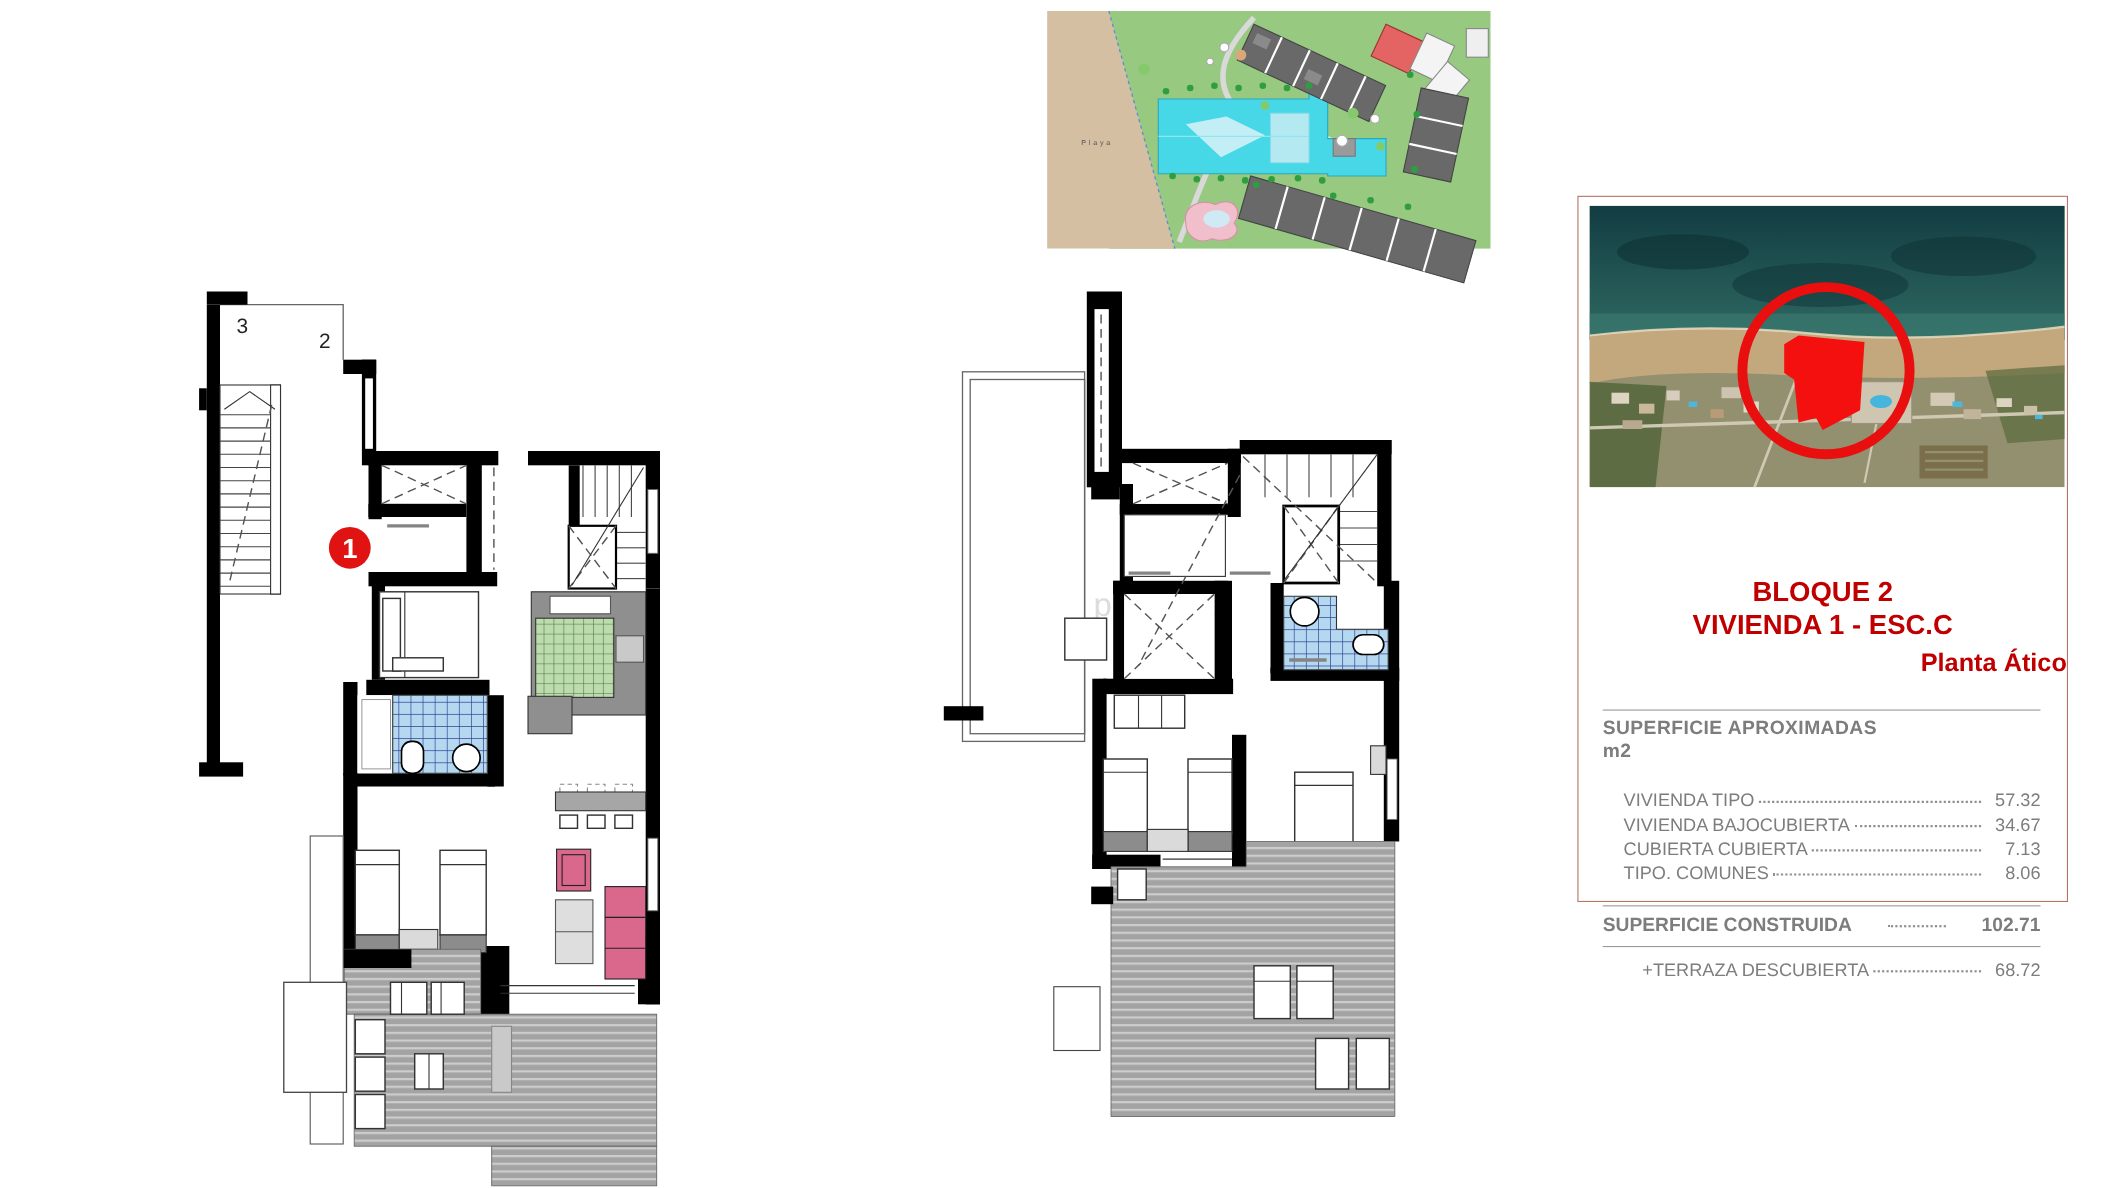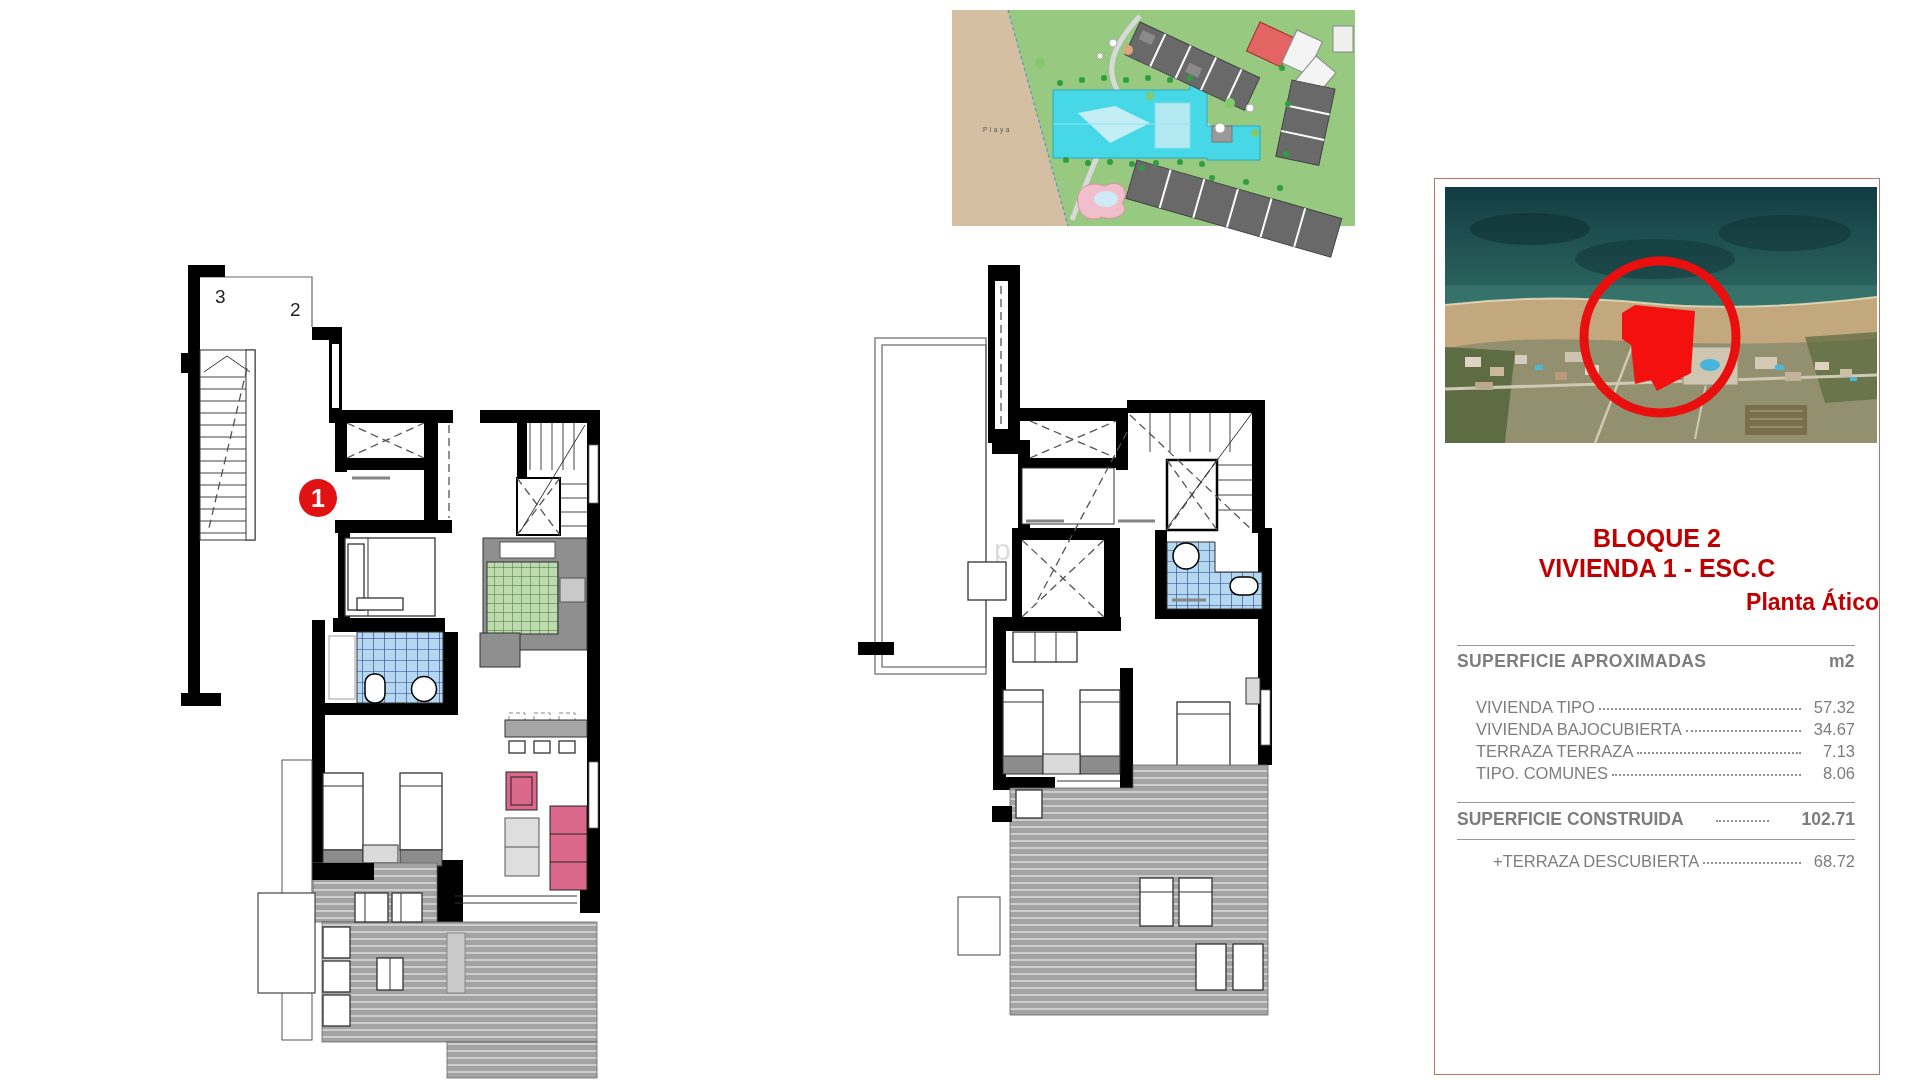--- a/index.html
+++ b/index.html
@@ -11,30 +11,30 @@
   .furn{fill:#fff;stroke:#333;stroke-width:1.3;}
   .dash{stroke:#555;stroke-width:1.3;fill:none;stroke-dasharray:8 5;}
   .tread{stroke:#444;stroke-width:1;}
   .gline{stroke:#848484;stroke-width:3;}
   .lbl{font-size:19px;fill:#222;}
   .badge-txt{font-size:25px;font-weight:bold;fill:#fff;text-anchor:middle;}
   .wm{font-size:30px;fill:#dcdcdc;letter-spacing:1px;}
   .playa{font-size:6.5px;fill:#555;letter-spacing:2.5px;}
 
   
-  .panel{position:absolute;left:1434px;top:178px;width:446px;height:897px;
+  .panel{position:absolute;left:1434px;top:178px;width:446px;height:642px;
          border:1px solid #b5756a;background:#fff;box-sizing:border-box;}
   .aerial{position:absolute;left:10px;top:8px;}
   .titles{position:absolute;top:344px;left:0;right:0;text-align:center;color:#c00000;font-weight:bold;}
   .titles .t1{font-size:25px;line-height:30px;}
   .titles .t2{font-size:25px;line-height:30px;}
   .titles .t3{font-size:23px;line-height:30px;margin-top:4px;text-align:right;}
   .ptable{position:absolute;top:466px;left:22px;right:24px;color:#7d7d7d;}
   .rule{border-top:1.5px solid #999;}
-  .hrow{display:flex;justify-content:space-between;font-weight:bold;font-size:17.5px;margin-top:5px;letter-spacing:.4px;}
+  .hrow{display:flex;justify-content:space-between;font-weight:bold;font-size:17.5px;margin-top:5px;letter-spacing:.4px;flex-direction:column;}
   .rows{margin-top:26px;}
   .row{display:flex;align-items:baseline;font-size:16.5px;height:22px;margin-left:19px;}
   .leader{flex:1;border-bottom:2px dotted #8f8f8f;margin:0 4px;position:relative;top:-3px;}
   .val{min-width:50px;text-align:right;}
   .rule2{margin-top:16px;}
   .trow{display:flex;align-items:baseline;font-size:17.5px;font-weight:bold;height:30px;padding-top:6px;gap:28px;}
   .erow{display:flex;align-items:baseline;font-size:16.5px;margin-top:12px;margin-left:36px;}
 </style>
 </head>
 <body>
@@ -480,21 +480,21 @@
         <span>VIVIENDA TIPO</span>
         <span class="leader"></span>
         <span class="val">57.32</span>
       </div>
       <div class="row">
         <span>VIVIENDA BAJOCUBIERTA</span>
         <span class="leader"></span>
         <span class="val">34.67</span>
       </div>
       <div class="row">
-        <span>TERRAZA TERRAZA</span>
+        <span>CUBIERTA CUBIERTA</span>
         <span class="leader"></span>
         <span class="val">7.13</span>
       </div>
       <div class="row">
         <span>TIPO. COMUNES</span>
         <span class="leader"></span>
         <span class="val">8.06</span>
       </div>
     </div>
     <div class="rule rule2"></div>

